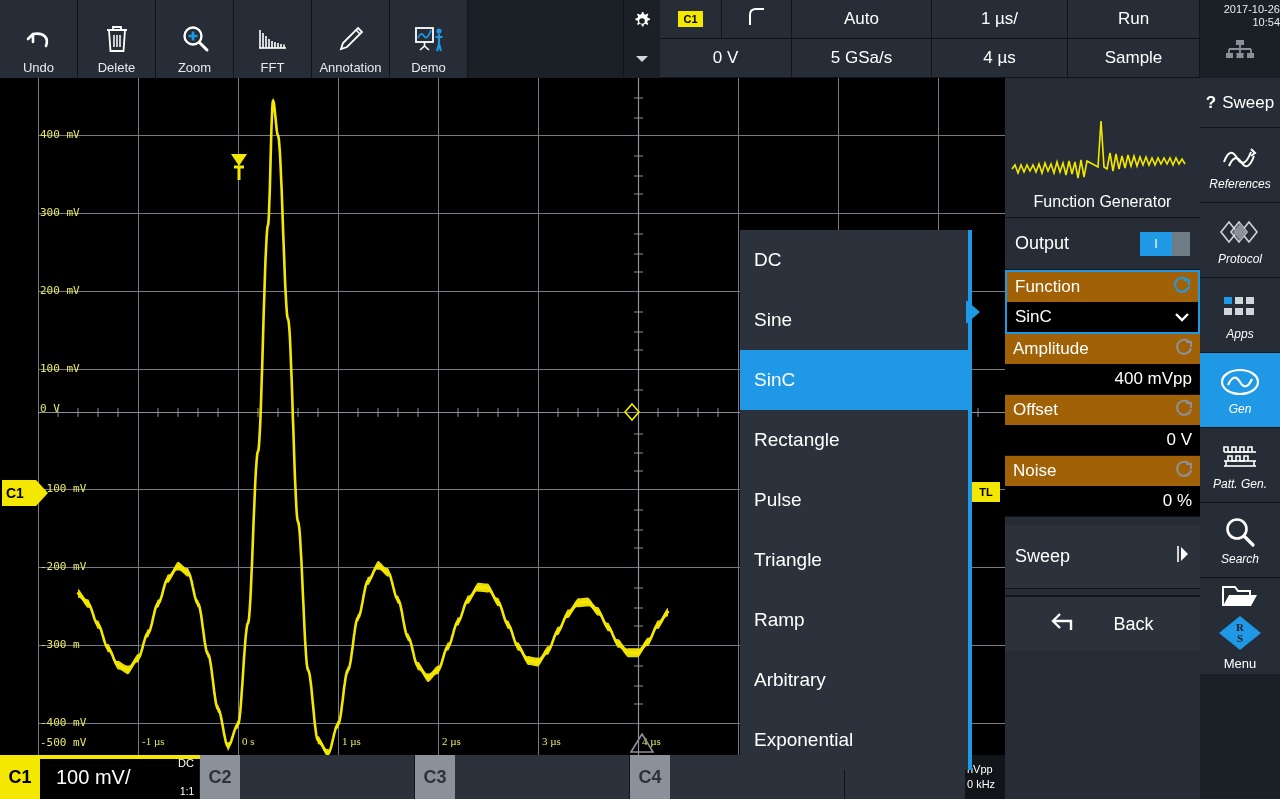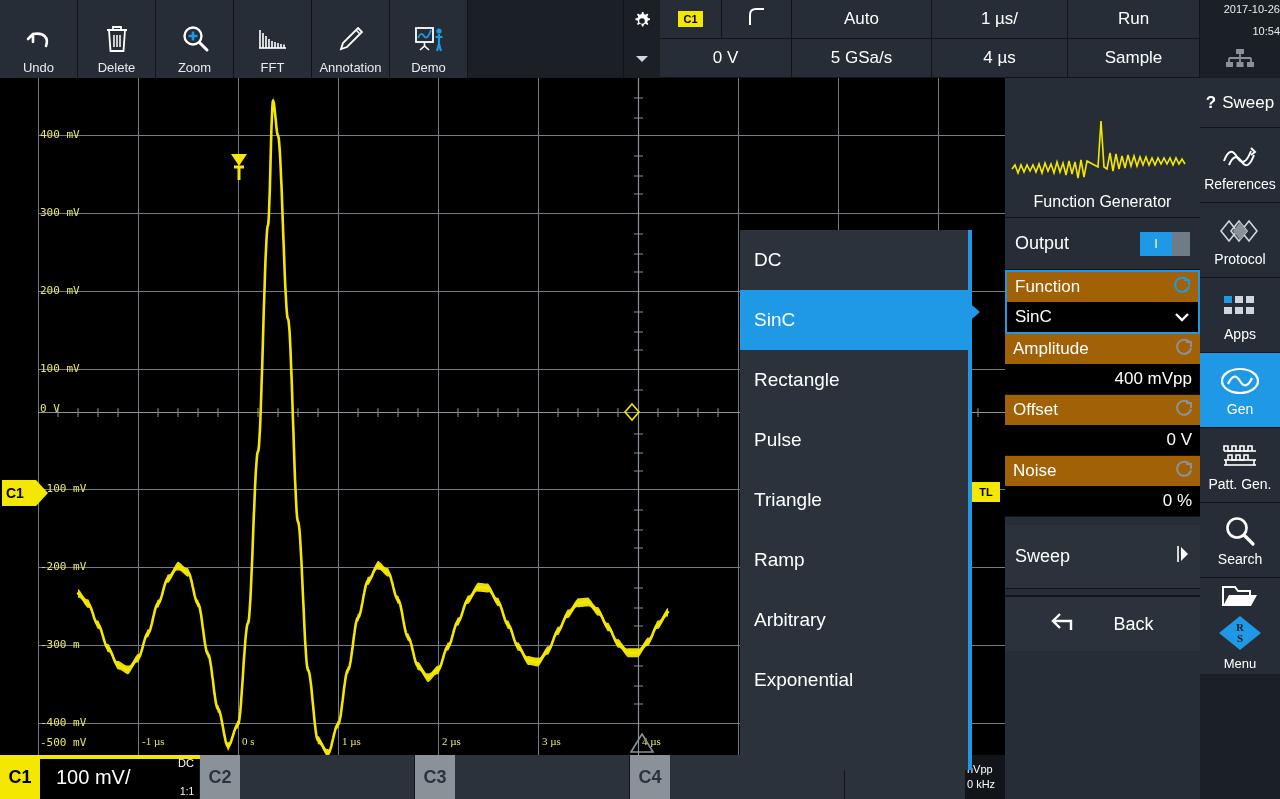--- a/index.html
+++ b/index.html
@@ -83,21 +83,21 @@
   #gp-back { height:56px; background:#2b323b; display:flex; align-items:center;
              justify-content:center; gap:34px; font-size:18px; border-top:2px solid #11151a;
              margin-top:6px; }
 
   
   #rightbar { position:absolute; left:1200px; top:78px; width:80px; height:721px; background:#1b2026; }
   .rb-item { height:75px; border-bottom:1px solid #11151a; display:flex; flex-direction:column;
              align-items:center; justify-content:center; gap:2px; background:#262d36; }
   .rb-item.hl { background:#1f99e5; }
   .rb-item .ic { height:36px; display:flex; align-items:center; justify-content:center; }
-  .rb-item .lb { font-size:14px; color:#fff; }
+  .rb-item .lb { font-size:12px; color:#fff;font-style:italic; }
   #rb-help { height:50px; background:#262d36; border-bottom:1px solid #11151a;
              display:flex; align-items:center; justify-content:center; gap:6px; font-size:17px; }
   #rb-menu { height:96px; background:#262d36; display:flex; flex-direction:column;
              align-items:center; justify-content:center; }
 
   
   #chbar { position:absolute; left:0; top:755px; width:1005px; height:44px; background:#11151a;
            display:flex; align-items:stretch; }
   #ch-topline { position:absolute; left:0; top:755px; width:200px; height:4px; background:#f5e800; z-index:5;}
   .ch-tag { width:40px; display:flex; align-items:center; justify-content:center;
@@ -220,21 +220,21 @@
     <div class="sb-cell" style="width:132px;">Run</div>
   </div>
   <div class="sb-row">
     <div class="sb-cell" style="width:132px;">0 V</div>
     <div class="sb-cell" style="width:140px;">5 GSa/s</div>
     <div class="sb-cell" style="width:136px;">4 µs</div>
     <div class="sb-cell" style="width:132px;">Sample</div>
   </div>
   <div id="sb-date">
     <div class="dt">2017-10-26</div>
-    <div class="dt" style="margin-top:9px;">10:54</div>
+    <div class="dt" style="margin-top:0;">10:54</div>
     <div style="margin-top:10px;">
       <svg width="30" height="22" viewBox="0 0 30 22">
           <rect x="11" y="1" width="8" height="5" fill="#8a9199"></rect>
           <path d="M15 6 V10 M4 10 H26 M4 10 V14 M15 10 V14 M26 10 V14" stroke="#8a9199" stroke-width="1.8"></path>
           <rect x="1" y="14" width="7" height="5" fill="#8a9199"></rect>
           <rect x="11.5" y="14" width="7" height="5" fill="#8a9199"></rect>
           <rect x="22" y="14" width="7" height="5" fill="#8a9199"></rect>
         </svg>
     </div>
   </div>
@@ -378,20 +378,21 @@
 
   <div id="trig-bot">
     <svg width="24" height="20" viewBox="0 0 24 20">
         <path d="M12 1 L23 19 L1 19 Z" stroke="#8a9199" stroke-width="1.6" fill="none"></path>
       </svg>
   </div>
 </div>
 
 <div id="fn-dropdown">
   <div class="dd-item">DC</div>
+  <div class="dd-item">Sine</div>
   <div class="dd-item sel">SinC</div>
   <div class="dd-item">Rectangle</div>
   <div class="dd-item">Pulse</div>
   <div class="dd-item">Triangle</div>
   <div class="dd-item">Ramp</div>
   <div class="dd-item">Arbitrary</div>
   <div class="dd-item">Exponential</div>
 </div>
 <div id="dd-arrow"></div>
 

